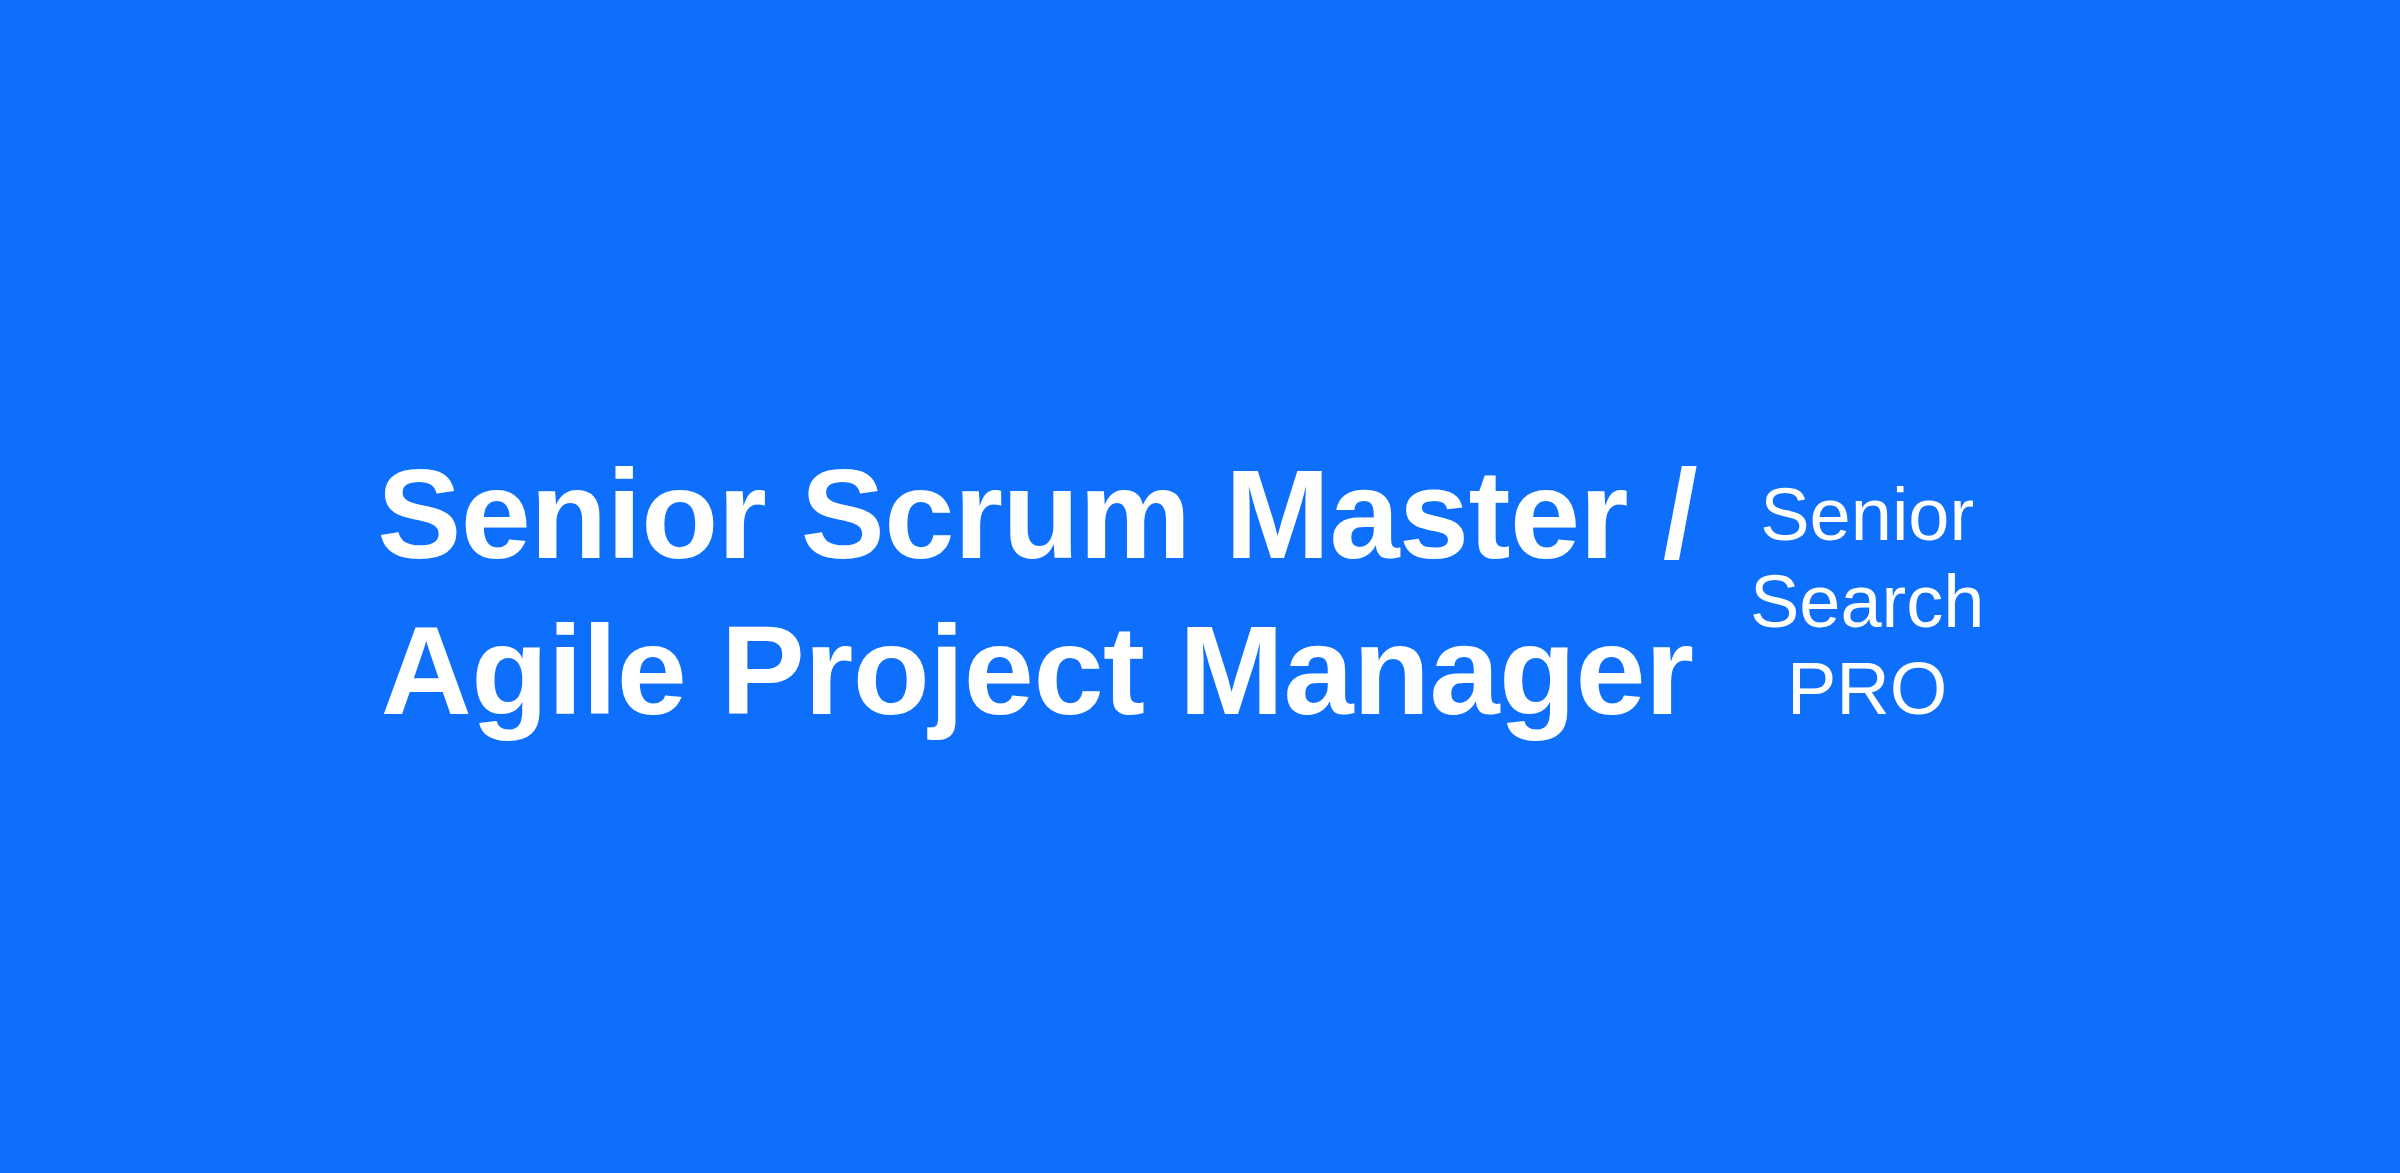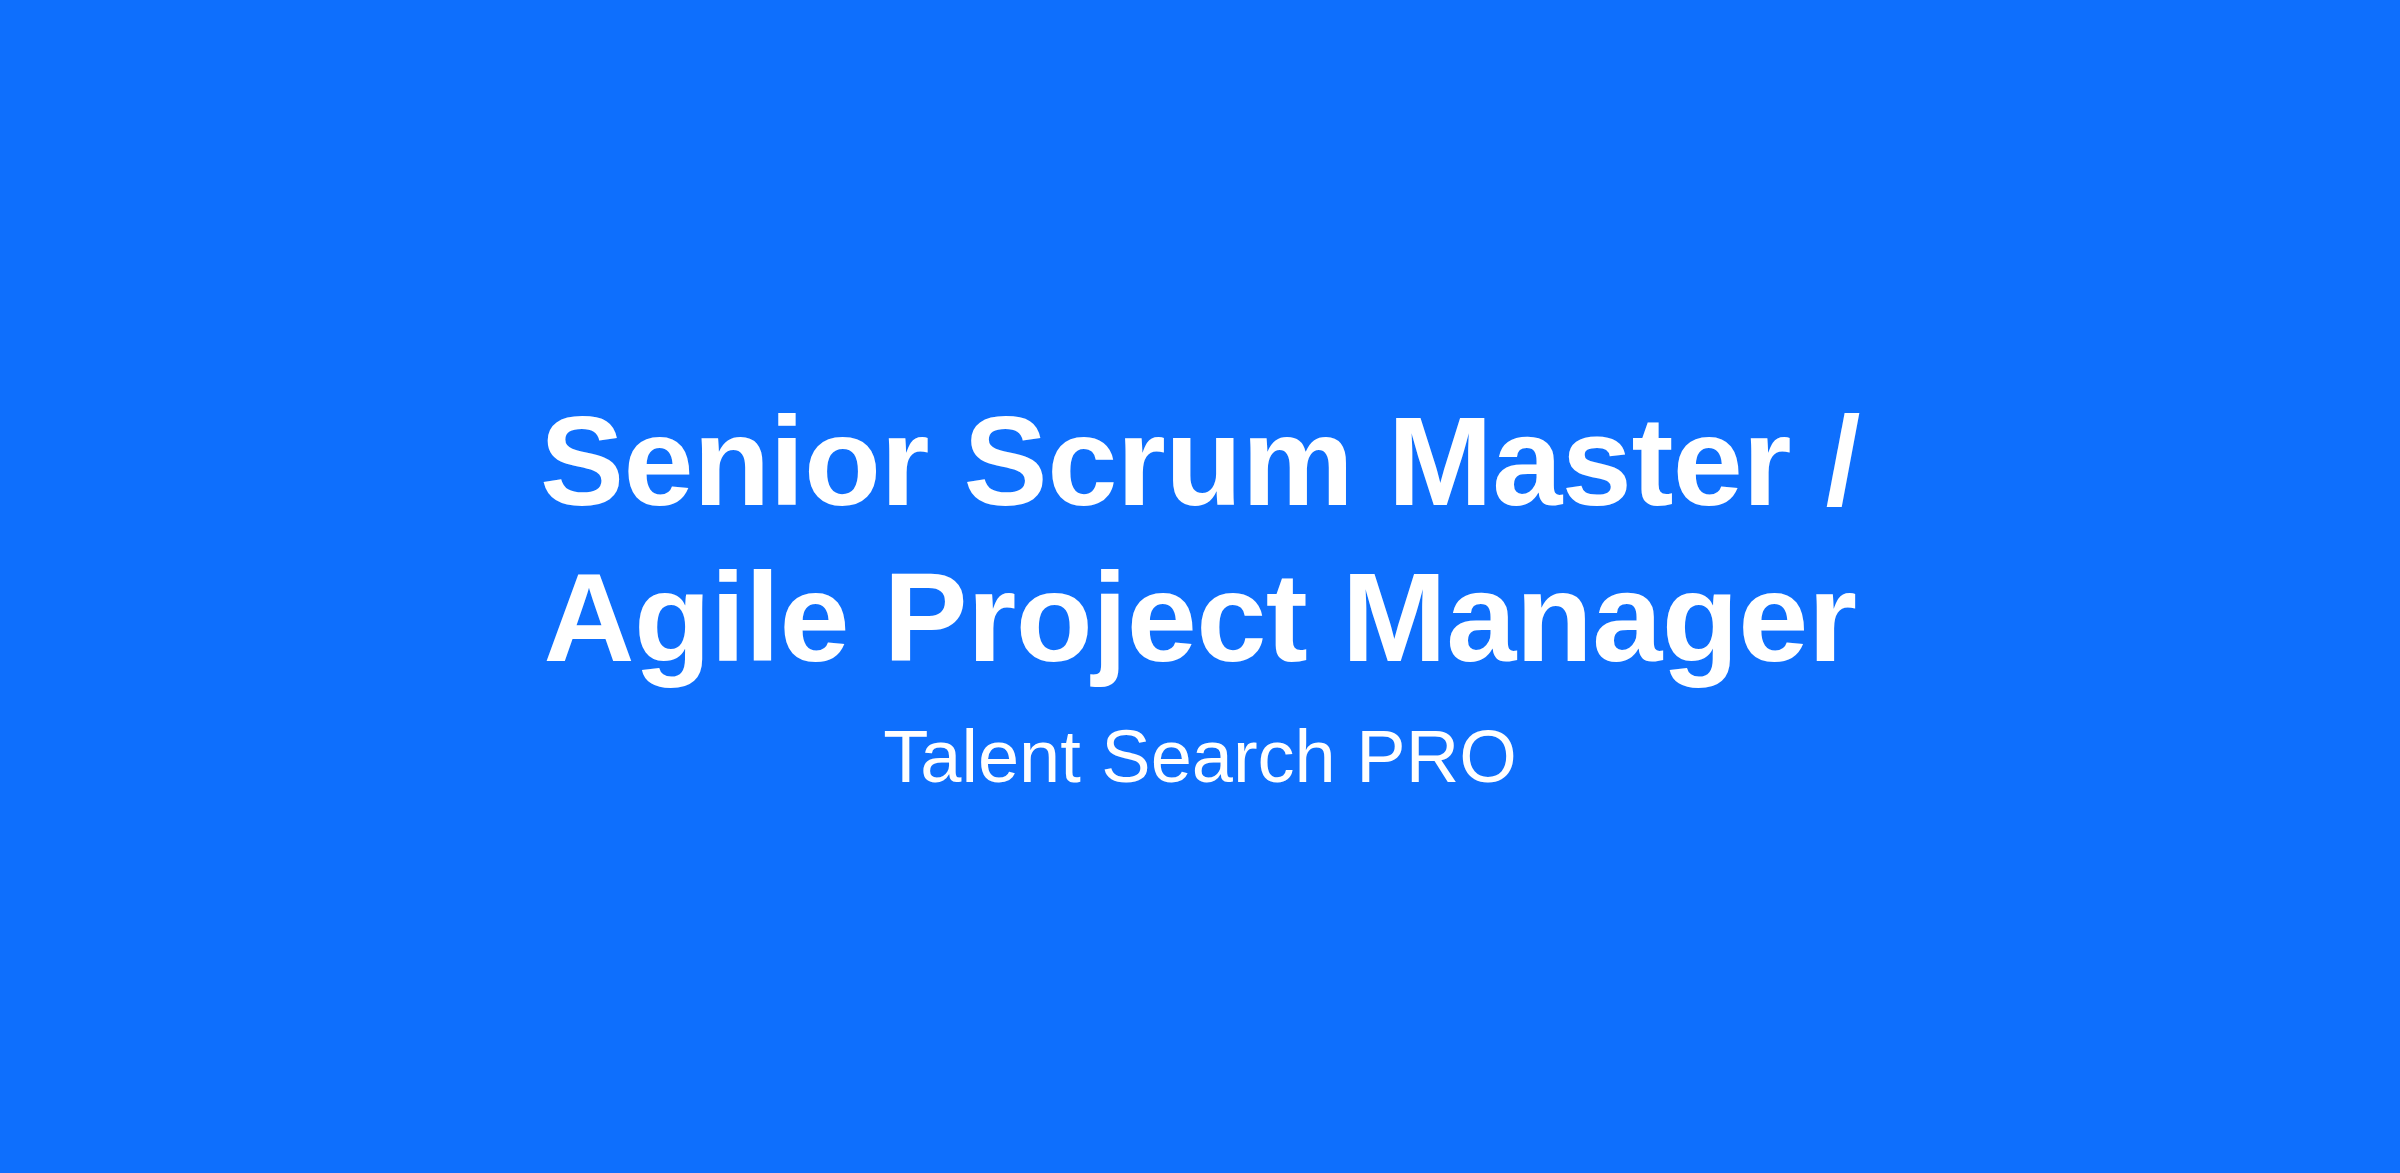--- a/index.html
+++ b/index.html
@@ -27,21 +27,21 @@
     flex-direction: column;
     align-items: center;
     justify-content: center;
     text-align: center;
     padding: 0 180px;
     -webkit-font-smoothing: antialiased;
   }
 
   .hero-inner {
     display: flex;
-    flex-direction: column;
+    flex-direction: row;
     align-items: center;
     justify-content: center;
     width: 1660px;
     max-width: 100%;
     
     transform: translateY(6px);
   }
 
   
   .hero-title {
@@ -70,16 +70,16 @@
   }
 </style>
 </head>
 <body style="background: rgb(14, 111, 253);">
 
 <main class="hero" style="background-color: rgb(14, 111, 253);">
   <div class="hero-inner">
 
     <h1 class="hero-title" style="color: rgb(255, 255, 255);">Senior Scrum Master / Agile Project Manager</h1>
 
-    <p class="hero-subtitle" style="color: rgb(255, 255, 255);">Talent Search PRO</p>
+    <p class="hero-subtitle" style="color: rgb(255, 255, 255);">Senior Search PRO</p>
 
   </div>
 </main>
 
 </body></html>

